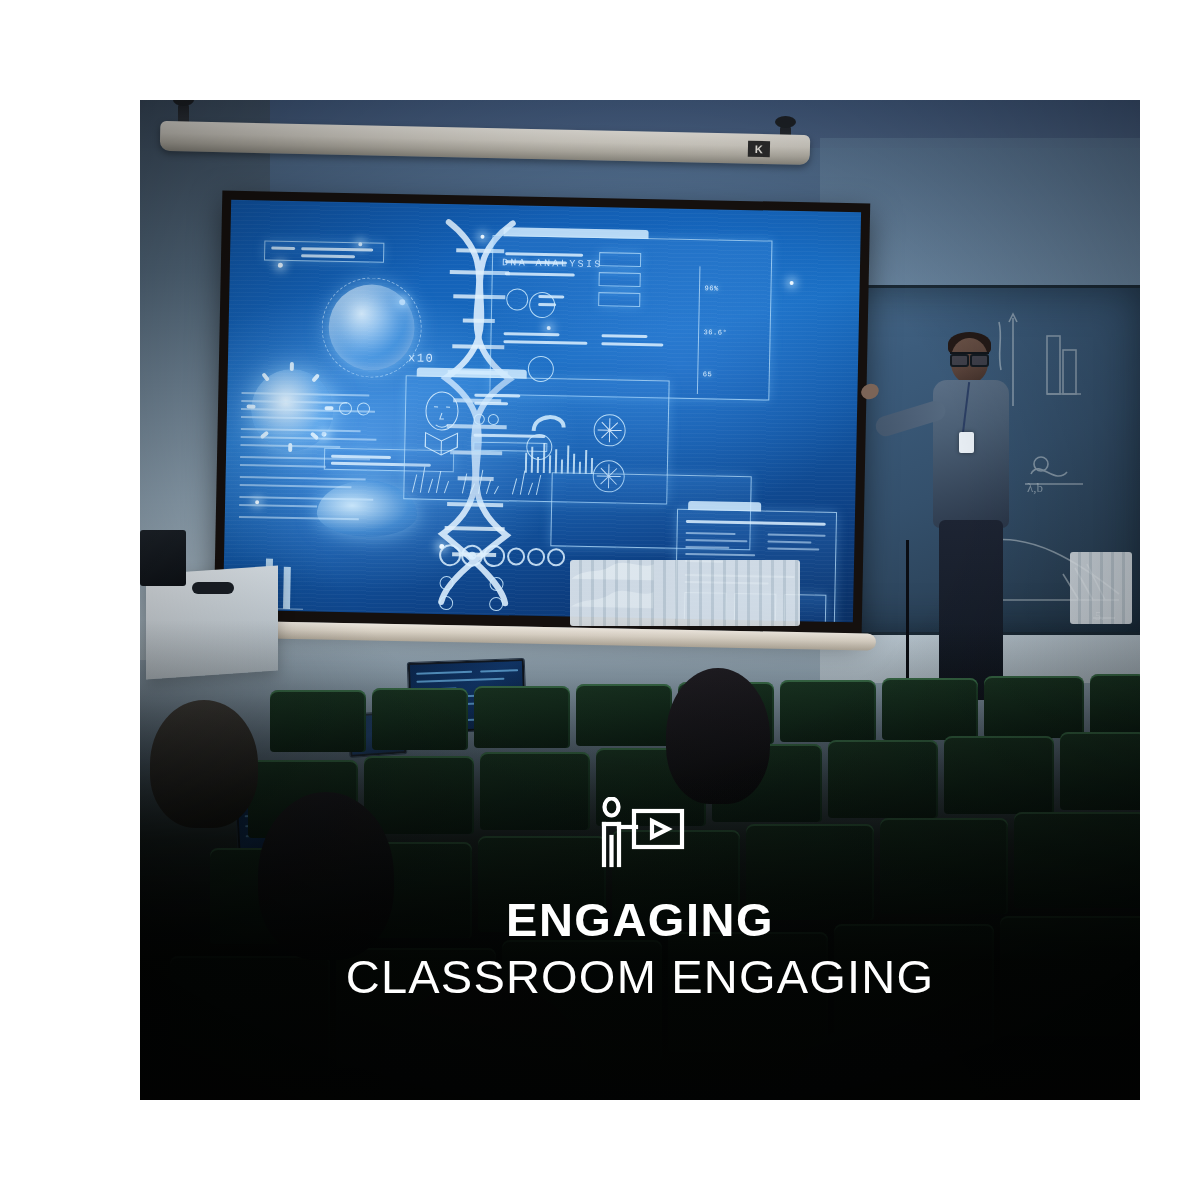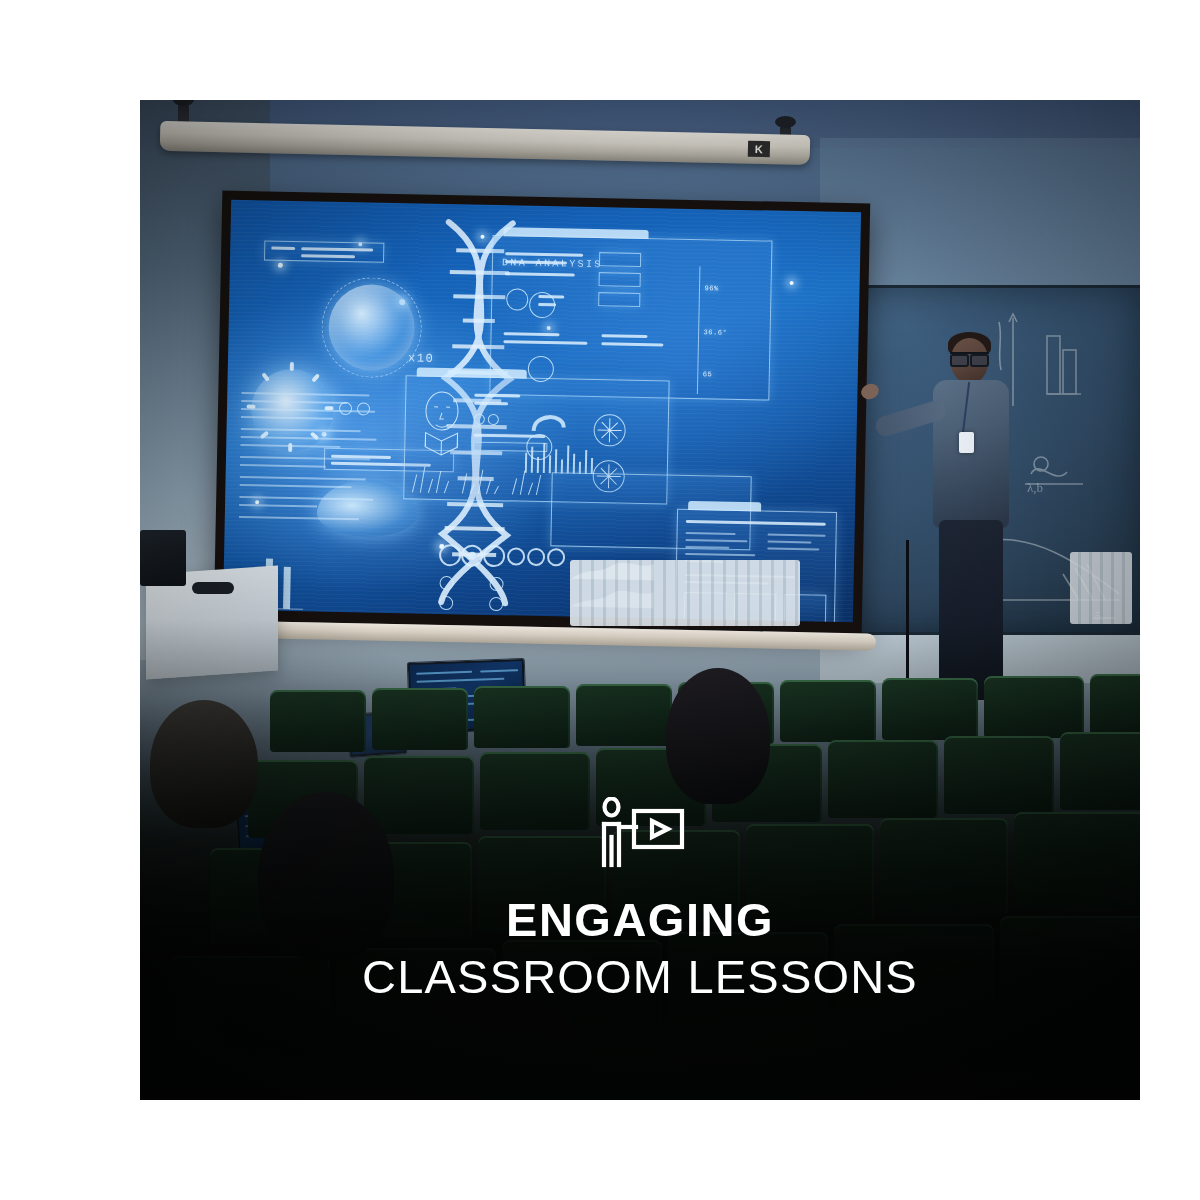--- a/index.html
+++ b/index.html
@@ -698,17 +698,17 @@
           <path d="M10 27 L25 27"></path>
           <path d="M25 30 L42 30"></path>
           <path d="M17.5 40 L17.5 68"></path>
 
           <rect x="40" y="14" width="48" height="36"></rect>
 
           <path d="M58 24 L74 32 L58 40 Z"></path>
         </g>
       </svg>
       <div class="cap-line1">ENGAGING</div>
-      <div class="cap-line2">CLASSROOM LESSONS</div>
+      <div class="cap-line2">CLASSROOM ENGAGING</div>
     </div>
 
   </div>
 </div>
 
 </body></html>

